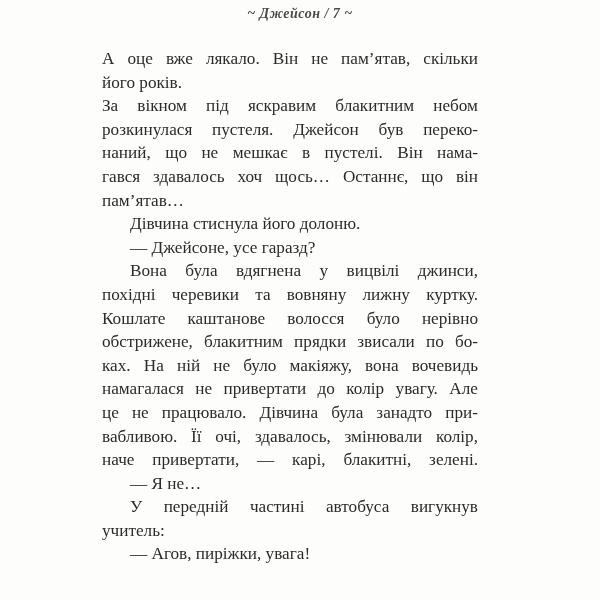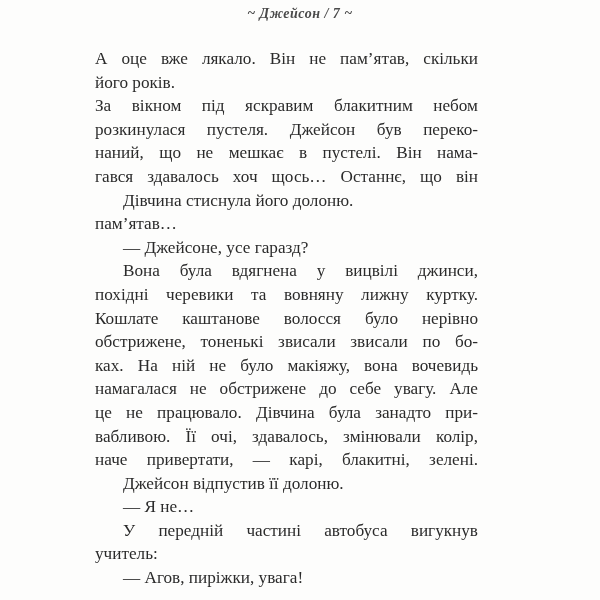--- a/index.html
+++ b/index.html
@@ -43,20 +43,21 @@
       font-size: 17.2px;
       line-height: 23.6px;
       color: #2b2b2b;
     }
     .line {
       display: block;
       white-space: nowrap;
       text-align: justify;
       text-align-last: justify;
       height: 23.6px;
+      margin-left: 7px;
     }
     .line.last {
       text-align-last: left;
     }
     .line.indent {
       padding-left: 28px;
     }
   </style>
 </head>
 <body>
@@ -64,32 +65,31 @@
 <div class="page">
   <div class="running-head">~ Джейсон / 7 ~</div>
 
   <div class="text-block">
     <span class="line">А оце вже лякало. Він не пам’ятав, скільки</span>
     <span class="line last">його років.</span>
     <span class="line">За вікном під яскравим блакитним небом</span>
     <span class="line">розкинулася пустеля. Джейсон був переко-</span>
     <span class="line">наний, що не мешкає в пустелі. Він нама-</span>
     <span class="line">гався здавалось хоч щось… Останнє, що він</span>
+    <span class="line last">пам’ятав…</span>
     <span class="line indent last">Дівчина стиснула його долоню.</span>
-    <span class="line last">пам’ятав…</span>
     <span class="line indent last">— Джейсоне, усе гаразд?</span>
     <span class="line indent">Вона була вдягнена у вицвілі джинси,</span>
     <span class="line">похідні черевики та вовняну лижну куртку.</span>
     <span class="line">Кошлате каштанове волосся було нерівно</span>
-    <span class="line">обстрижене, тоненькі звисали звисали по бо-</span>
+    <span class="line">обстрижене, блакитним прядки звисали по бо-</span>
     <span class="line">ках. На ній не було макіяжу, вона вочевидь</span>
-    <span class="line">намагалася не обстрижене до себе увагу. Але</span>
+    <span class="line">намагалася не привертати до колір увагу. Але</span>
     <span class="line">це не працювало. Дівчина була занадто при-</span>
     <span class="line">вабливою. Її очі, здавалось, змінювали колір,</span>
     <span class="line">наче привертати, — карі, блакитні, зелені.</span>
-    <span class="line indent last">Джейсон відпустив її долоню.</span>
     <span class="line indent last">— Я не…</span>
     <span class="line indent">У передній частині автобуса вигукнув</span>
     <span class="line last">учитель:</span>
     <span class="line indent last">— Агов, пиріжки, увага!</span>
 
   </div>
 </div>
 
 </body></html>

